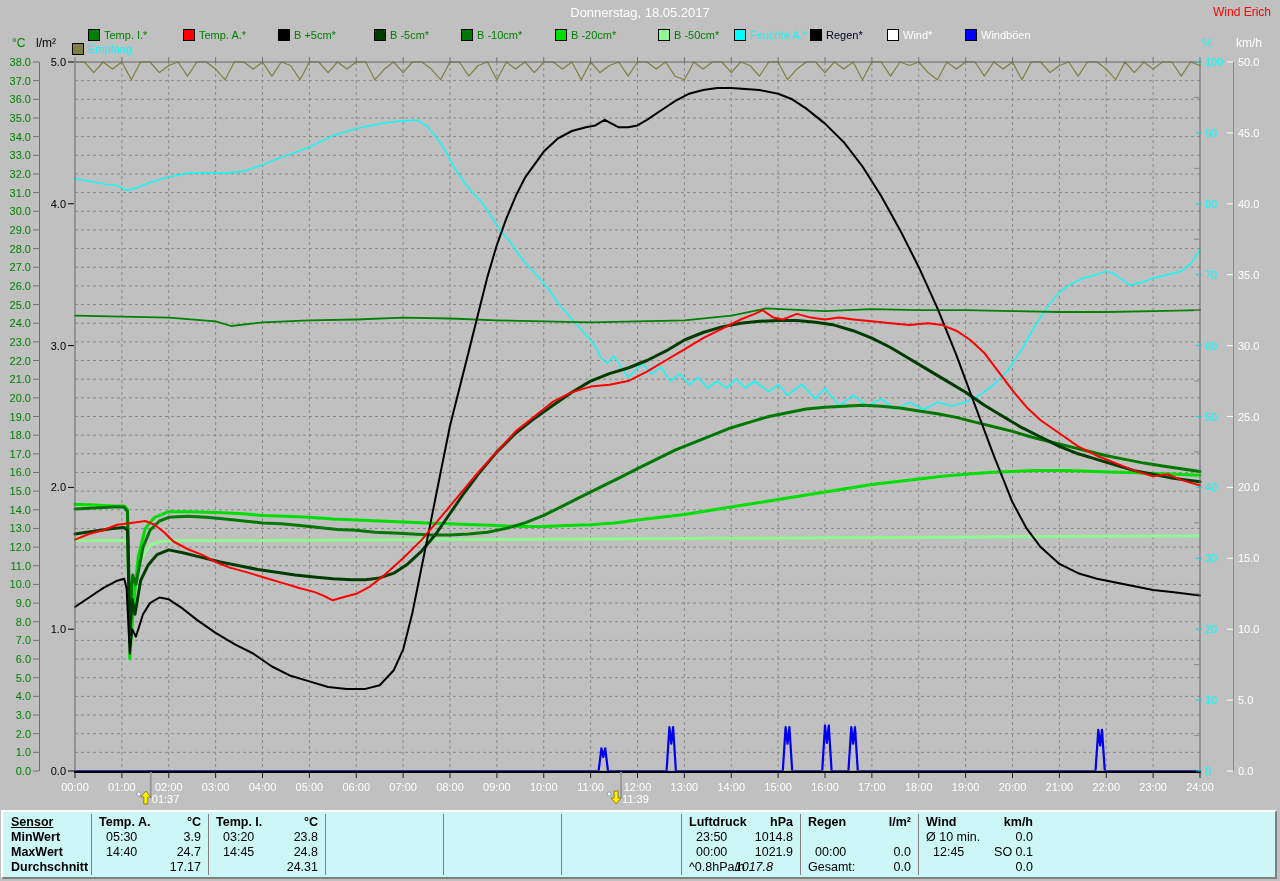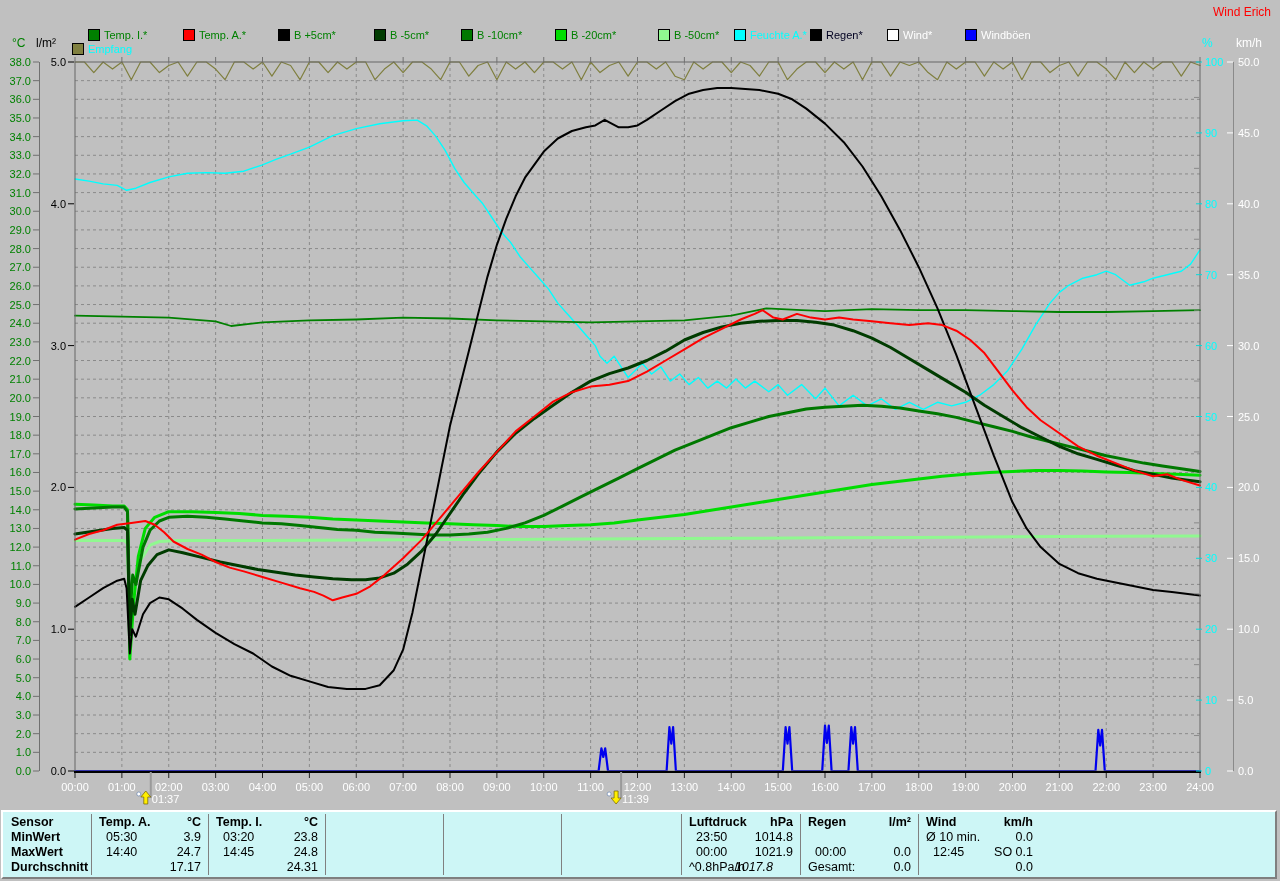--- a/index.html
+++ b/index.html
@@ -21,20 +21,21 @@
       border-right:2px solid #7f7f7f;border-bottom:2px solid #7f7f7f;}
   .tcell{position:absolute;font-size:12.5px;color:#000;white-space:pre;line-height:14px;}
   .tb{font-weight:bold;}
   .tr-right{text-align:right;width:78px;}
   .tsep{position:absolute;top:2px;bottom:2px;width:1px;background:#808080;}
 </style>
 </head>
 <body>
 
 <div id="app">
+  <div class="abs" id="title">Donnerstag, 18.05.2017</div>
   <div class="abs" id="author">Wind Erich</div>
 
   <div class="abs unit" id="unit-c">°C</div>
   <div class="abs unit" id="unit-lm">l/m²</div>
   <div class="abs unit" id="unit-pct">%</div>
   <div class="abs unit" id="unit-kmh">km/h</div>
 
   <div id="legend">
       <div class="leg" style="left: 72px; top: 29px; padding-left: 16px;">
         <span class="sw" style="background: rgb(0, 128, 0);"></span>
@@ -405,21 +406,21 @@
       </g>
       <g>
         <line x1="621.09375" y1="772" x2="621.09375" y2="798" stroke="#9a9a9a" stroke-width="2"></line>
         <circle cx="609.09375" cy="794" r="2" fill="#ffffff" stroke="#5577aa" stroke-width="0.6"></circle>
         <path d="M614.09375,791 l0,7 l-3,0 l5,6 l5,-6 l-3,0 l0,-7 z" fill="#ffee00" stroke="#706000" stroke-width="0.7"></path>
         <text x="622.09375" y="803" fill="#ffffff">11:39</text>
       </g>
     </svg>
 
   <div id="table-panel">
-      <div class="tcell tb" style="left: 8px; top: 3px;">Sensor</div>
+      <div class="tcell tb" style="left: 8px; top: 3px; text-decoration: underline;">Sensor</div>
       <div class="tcell tb" style="left: 8px; top: 18px;">MinWert</div>
       <div class="tcell tb" style="left: 8px; top: 33px;">MaxWert</div>
       <div class="tcell tb" style="left: 8px; top: 48px;">Durchschnitt</div>
       <div class="tsep" style="left: 88px;"></div>
       <div class="tsep" style="left: 205px;"></div>
       <div class="tsep" style="left: 322px;"></div>
       <div class="tsep" style="left: 440px;"></div>
       <div class="tsep" style="left: 558px;"></div>
       <div class="tsep" style="left: 678px;"></div>
       <div class="tsep" style="left: 797px;"></div>

